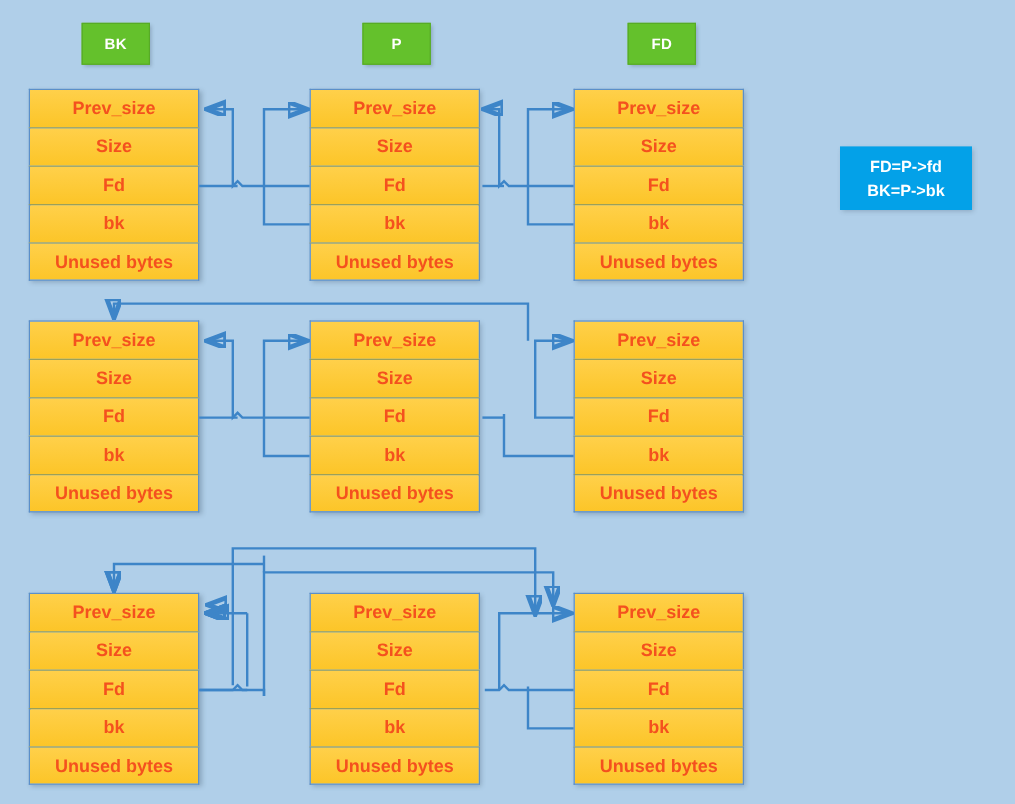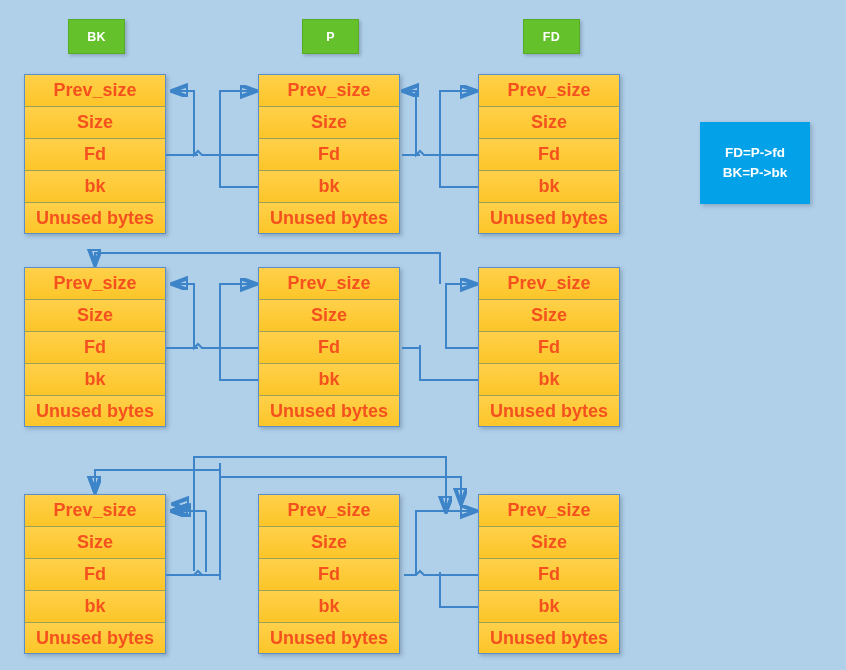--- a/index.html
+++ b/index.html
@@ -33,21 +33,21 @@
     box-shadow:2px 2px 4px rgba(60,80,100,.32);
   }
   .chunk .cell{
     height:32px;
     box-sizing:border-box;
     background:#fdc72b;
     background:linear-gradient(180deg,#ffd04a 0%,#fcc528 100%);
     border:1px solid #5b8fc9;
     border-bottom:none;
     color:#f4511e;
-    font-size:18px;font-weight:bold;
+    font-size:15px;font-weight:bold;
     display:flex;align-items:center;justify-content:center;
     white-space:nowrap;
   }
   .chunk .cell.last{border-bottom:1px solid #5b8fc9;}
   .chunk .cell + .cell{border-top:1px solid #9aa05a;}
 
   
   .note{
     position:absolute;
     width:110px;
@@ -94,21 +94,21 @@
     <div class="cell">bk</div>
     <div class="cell last">Unused bytes</div>
   </div>
   <div class="chunk" style="left:472px;top:74px;">
     <div class="cell">Prev_size</div>
     <div class="cell">Size</div>
     <div class="cell">Fd</div>
     <div class="cell">bk</div>
     <div class="cell last">Unused bytes</div>
   </div>
-  <div class="note" style="left:694px;top:122px;height:82px;">
+  <div class="note" style="left:694px;top:122px;height:53px;">
     <span>FD=P-&gt;fd</span>
     <span>BK=P-&gt;bk</span>
   </div>
 
   <div class="chunk" style="left:18px;top:267px;">
     <div class="cell">Prev_size</div>
     <div class="cell">Size</div>
     <div class="cell">Fd</div>
     <div class="cell">bk</div>
     <div class="cell last">Unused bytes</div>

